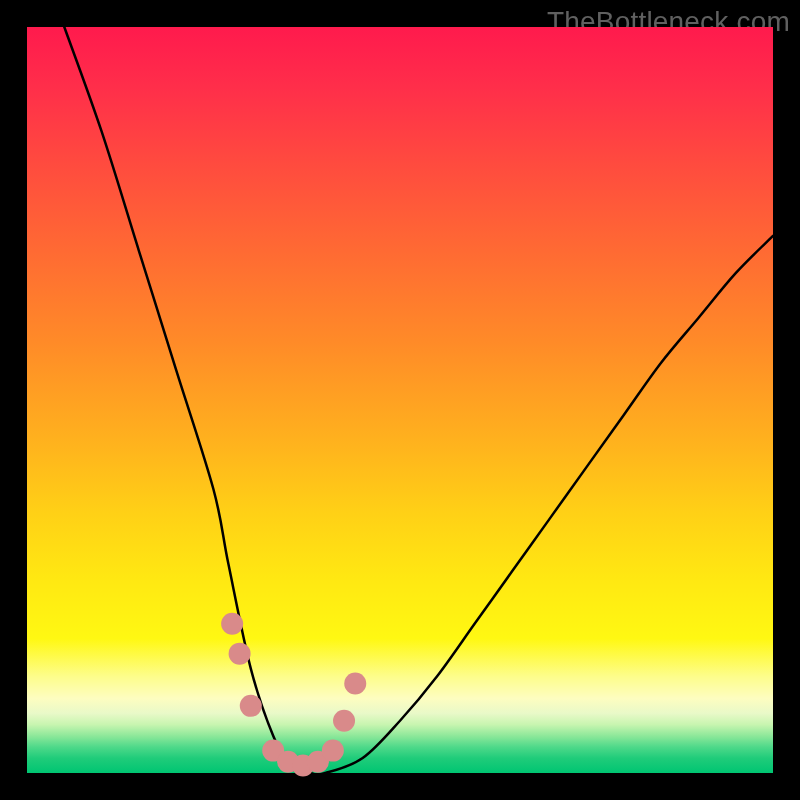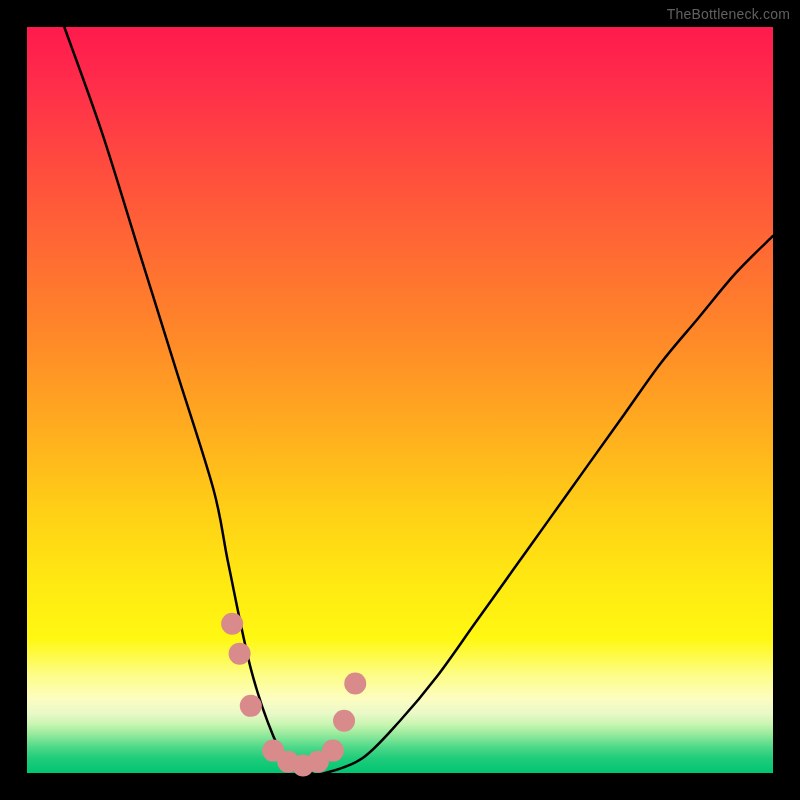--- a/index.html
+++ b/index.html
@@ -45,21 +45,21 @@
       #4fd98a 96.5%,
       #20cc7a 98%,
       #00c572 100%
     );
   }
   .watermark {
     position: absolute;
     top: 6px;
     right: 10px;
     color: #606060;
-    font-size: 14px;
+    font-size: 28px;
     letter-spacing: 0.2px;
     font-weight: 400;
   }
   svg.curve {
     position: absolute;
     left: 0;
     top: 0;
     width: 746px;
     height: 746px;
     overflow: visible;

